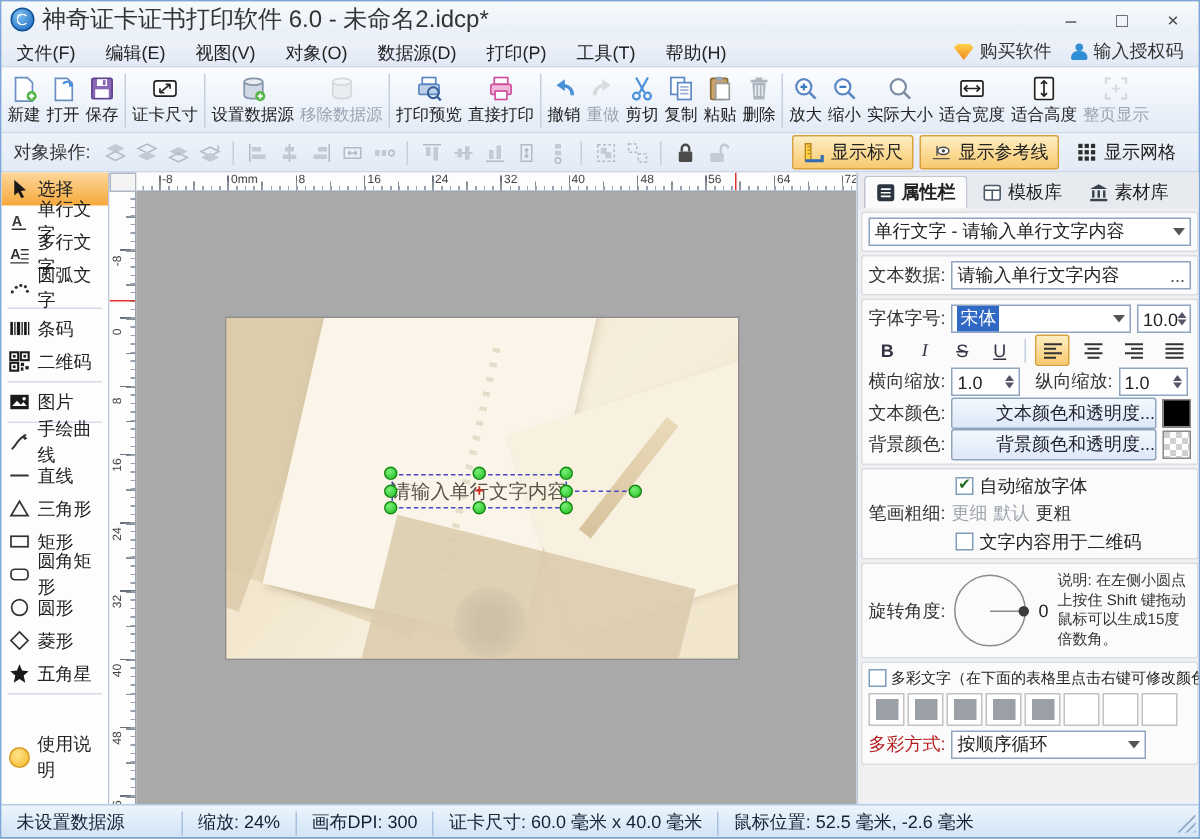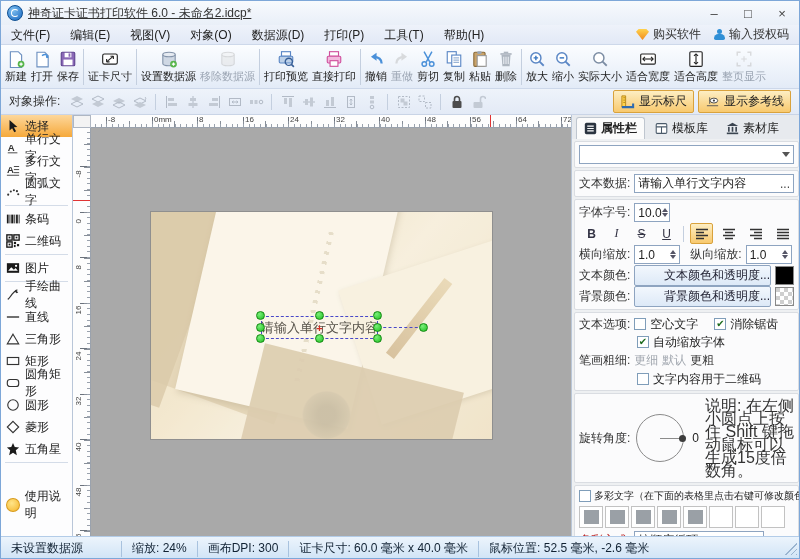--- a/index.html
+++ b/index.html
@@ -5,21 +5,21 @@
   html,body{margin:0;padding:0;background:#888;}
   .app{position:relative;width:800px;height:559px;overflow:hidden;background:#f0f0f0;
        font-family:"Liberation Sans","DejaVu Sans",sans-serif;font-size:12px;color:#222;
        border:1px solid #7da7d8;box-sizing:border-box;}
   
   .titlebar{position:absolute;left:0;top:0;width:100%;height:24px;background:linear-gradient(#f7fafd,#e9eff8);
             display:flex;align-items:center;padding-left:6px;box-sizing:border-box;}
   .appicon{width:14px;height:14px;border-radius:50%;background:radial-gradient(circle at 35% 30%,#7fc0f0,#1565c0);
            display:inline-block;margin-right:5px;border:1px solid #0d4f93;position:relative;}
   .appicon::after{content:"";position:absolute;left:3px;top:3px;width:6px;height:6px;border:1.5px solid #fff;border-radius:50%;border-right-color:transparent;}
-  .titletext{font-size:12px;color:#333;text-decoration:underline;}
+  .titletext{font-size:16px;color:#333;}
   .wbtns{position:absolute;right:0;top:0;height:24px;display:flex;}
   .wbtn{width:34px;height:24px;display:flex;align-items:center;justify-content:center;color:#444;font-size:13px;}
   
   .menubar{position:absolute;left:0;top:24px;width:100%;height:20px;background:linear-gradient(#eef2fa,#e2e9f6);
            display:flex;align-items:center;border-bottom:1px solid #cdd8ea;box-sizing:border-box;}
   .menuitem{padding:0 10px;line-height:20px;color:#222;}
   .menuright{margin-left:auto;display:flex;align-items:center;gap:12px;padding-right:10px;}
   .menulink{display:flex;align-items:center;gap:4px;color:#333;}
   .gem{width:13px;height:11px;background:linear-gradient(#ffd24d,#f08a1d);clip-path:polygon(0 25%,20% 0,80% 0,100% 25%,50% 100%);display:inline-block;}
   .person{width:12px;height:12px;position:relative;display:inline-block;}
@@ -123,21 +123,21 @@
   .cb{width:12px;height:12px;border:1px solid #7f9db9;background:#fff;display:inline-flex;align-items:center;justify-content:center;box-sizing:border-box;flex:0 0 auto;}
   .cb.checked::after{content:"✔";font-size:10px;color:#1d6b1d;line-height:1;}
   .optlabel{color:#222;}
   .linkbtn{color:#333;}
   .linkbtn.dim{color:#a0a6ae;}
   .dialwrap{display:flex;align-items:center;gap:6px;padding:3px 0;}
   .dial{position:relative;width:46px;height:46px;border:1px solid #8b8b8b;border-radius:50%;flex:0 0 auto;background:#fbfbfc;}
   .dial .radius{position:absolute;left:50%;top:50%;width:50%;height:1px;background:#8b8b8b;}
   .dial .knob{position:absolute;right:-3px;top:50%;margin-top:-3.5px;width:7px;height:7px;border-radius:50%;background:#3c3c3c;}
   .dialval{color:#222;margin-left:2px;}
-  .helptext{font-size:16px;line-height:13px;color:#333;width:102px;}
+  .helptext{font-size:10px;line-height:13px;color:#333;width:102px;}
   .cgrid{display:flex;gap:2px;padding:2px 0;}
   .cell{width:24px;height:22px;border:1px solid #c2c2c2;background:#fff;display:flex;align-items:center;justify-content:center;box-sizing:border-box;}
   .cell .fill{width:15px;height:14px;background:#9aa0a6;}
   
   .statusbar{position:absolute;left:0;top:535px;width:100%;height:24px;background:linear-gradient(#ecf4fc,#cfe3f6);
              border-top:1px solid #b3cce8;display:flex;align-items:center;box-sizing:border-box;font-size:12px;color:#123;}
   .sseg{padding:0 10px;white-space:nowrap;}
   .ssepv{width:1px;height:16px;background:#a8c2de;}
   .grip{margin-left:auto;width:12px;height:12px;margin-right:2px;background:
         linear-gradient(135deg,transparent 0 50%,#9ab4d0 50% 57%,transparent 57% 71%,#9ab4d0 71% 78%,transparent 78% 92%,#9ab4d0 92%);}
@@ -480,20 +480,36 @@
         <span>显示标尺</span>
       </div>
       <div class="toggle active">
         <svg width="15" height="15" viewBox="0 0 16 16">
             <path d="M2 12.5h12" stroke="#555"></path>
             <path d="M5 3.5v7" stroke="#555"></path>
             <ellipse cx="9.5" cy="7" rx="4" ry="2.6" fill="#fff" stroke="#444"></ellipse>
             <circle cx="9.5" cy="7" r="1.2" fill="#444"></circle>
           </svg>
         <span>显示参考线</span>
+      </div>
+      <div class="toggle">
+        <svg width="15" height="15" viewBox="0 0 16 16">
+            <g fill="#2c2c2c">
+              <rect x="2" y="2" width="3" height="3"></rect>
+              <rect x="6.5" y="2" width="3" height="3"></rect>
+              <rect x="11" y="2" width="3" height="3"></rect>
+              <rect x="2" y="6.5" width="3" height="3"></rect>
+              <rect x="6.5" y="6.5" width="3" height="3"></rect>
+              <rect x="11" y="6.5" width="3" height="3"></rect>
+              <rect x="2" y="11" width="3" height="3"></rect>
+              <rect x="6.5" y="11" width="3" height="3"></rect>
+              <rect x="11" y="11" width="3" height="3"></rect>
+            </g>
+          </svg>
+        <span>显示网格</span>
       </div>
     </div>
   </div>
 
   <div class="sidebar">
     <div class="stool active">
       <svg width="14" height="14" viewBox="0 0 16 16">
           <path d="M4 1l9 8-4 .5 2.5 4.5-2 1-2.5-4.5L4 13z" fill="#1a1a1a"></path>
         </svg>
       <span>选择</span>
@@ -703,38 +719,43 @@
             <rect x="11.5" y="6" width="2" height="6" fill="#3a4450"></rect>
             <rect x="1" y="13" width="14" height="2" fill="#3a4450"></rect>
           </svg>
         <span>素材库</span>
       </div>
     </div>
 
     <div class="pgroup">
       <div class="prow">
         <div class="combo">
+          <span>单行文字 - 请输入单行文字内容</span>
           <span class="caret"></span>
         </div>
       </div>
     </div>
 
     <div class="pgroup">
       <div class="prow">
         <span class="plabel">文本数据:</span>
         <div class="field" style="flex:1">
           <span>请输入单行文字内容</span>
           <span class="dots">...</span>
         </div>
       </div>
     </div>
 
     <div class="pgroup">
       <div class="prow">
         <span class="plabel">字体字号:</span>
+        <div class="combo">
+          <span class="selhl">宋体</span>
+          <span class="caret"></span>
+        </div>
         <div class="field" style="width:36px">
           <span>10.0</span>
           <span class="spin">
               <i class="up"></i>
               <i class="dn"></i>
             </span>
         </div>
       </div>
       <div class="prow" style="justify-content:flex-end">
         <span class="fmtbtn b">B</span>
@@ -791,28 +812,20 @@
       <div class="prow">
         <span class="plabel">背景颜色:</span>
         <div class="colorbtn">
             <span>背景颜色和透明度...</span>
           </div>
         <div class="swatch trans"></div>
       </div>
     </div>
 
     <div class="pgroup">
-      <div class="prow" style="height:18px">
-        <span class="plabel">文本选项:</span>
-        <span class="cb"></span>
-        <span class="optlabel">空心文字</span>
-        <span style="width:8px"></span>
-        <span class="cb checked"></span>
-        <span class="optlabel">消除锯齿</span>
-      </div>
       <div class="prow" style="height:18px;padding-left:58px">
         <span class="cb checked"></span>
         <span class="optlabel">自动缩放字体</span>
       </div>
       <div class="prow" style="height:19px">
         <span class="plabel">笔画粗细:</span>
         <span class="linkbtn dim">更细</span>
         <span class="linkbtn dim">默认</span>
         <span class="linkbtn">更粗</span>
       </div>

